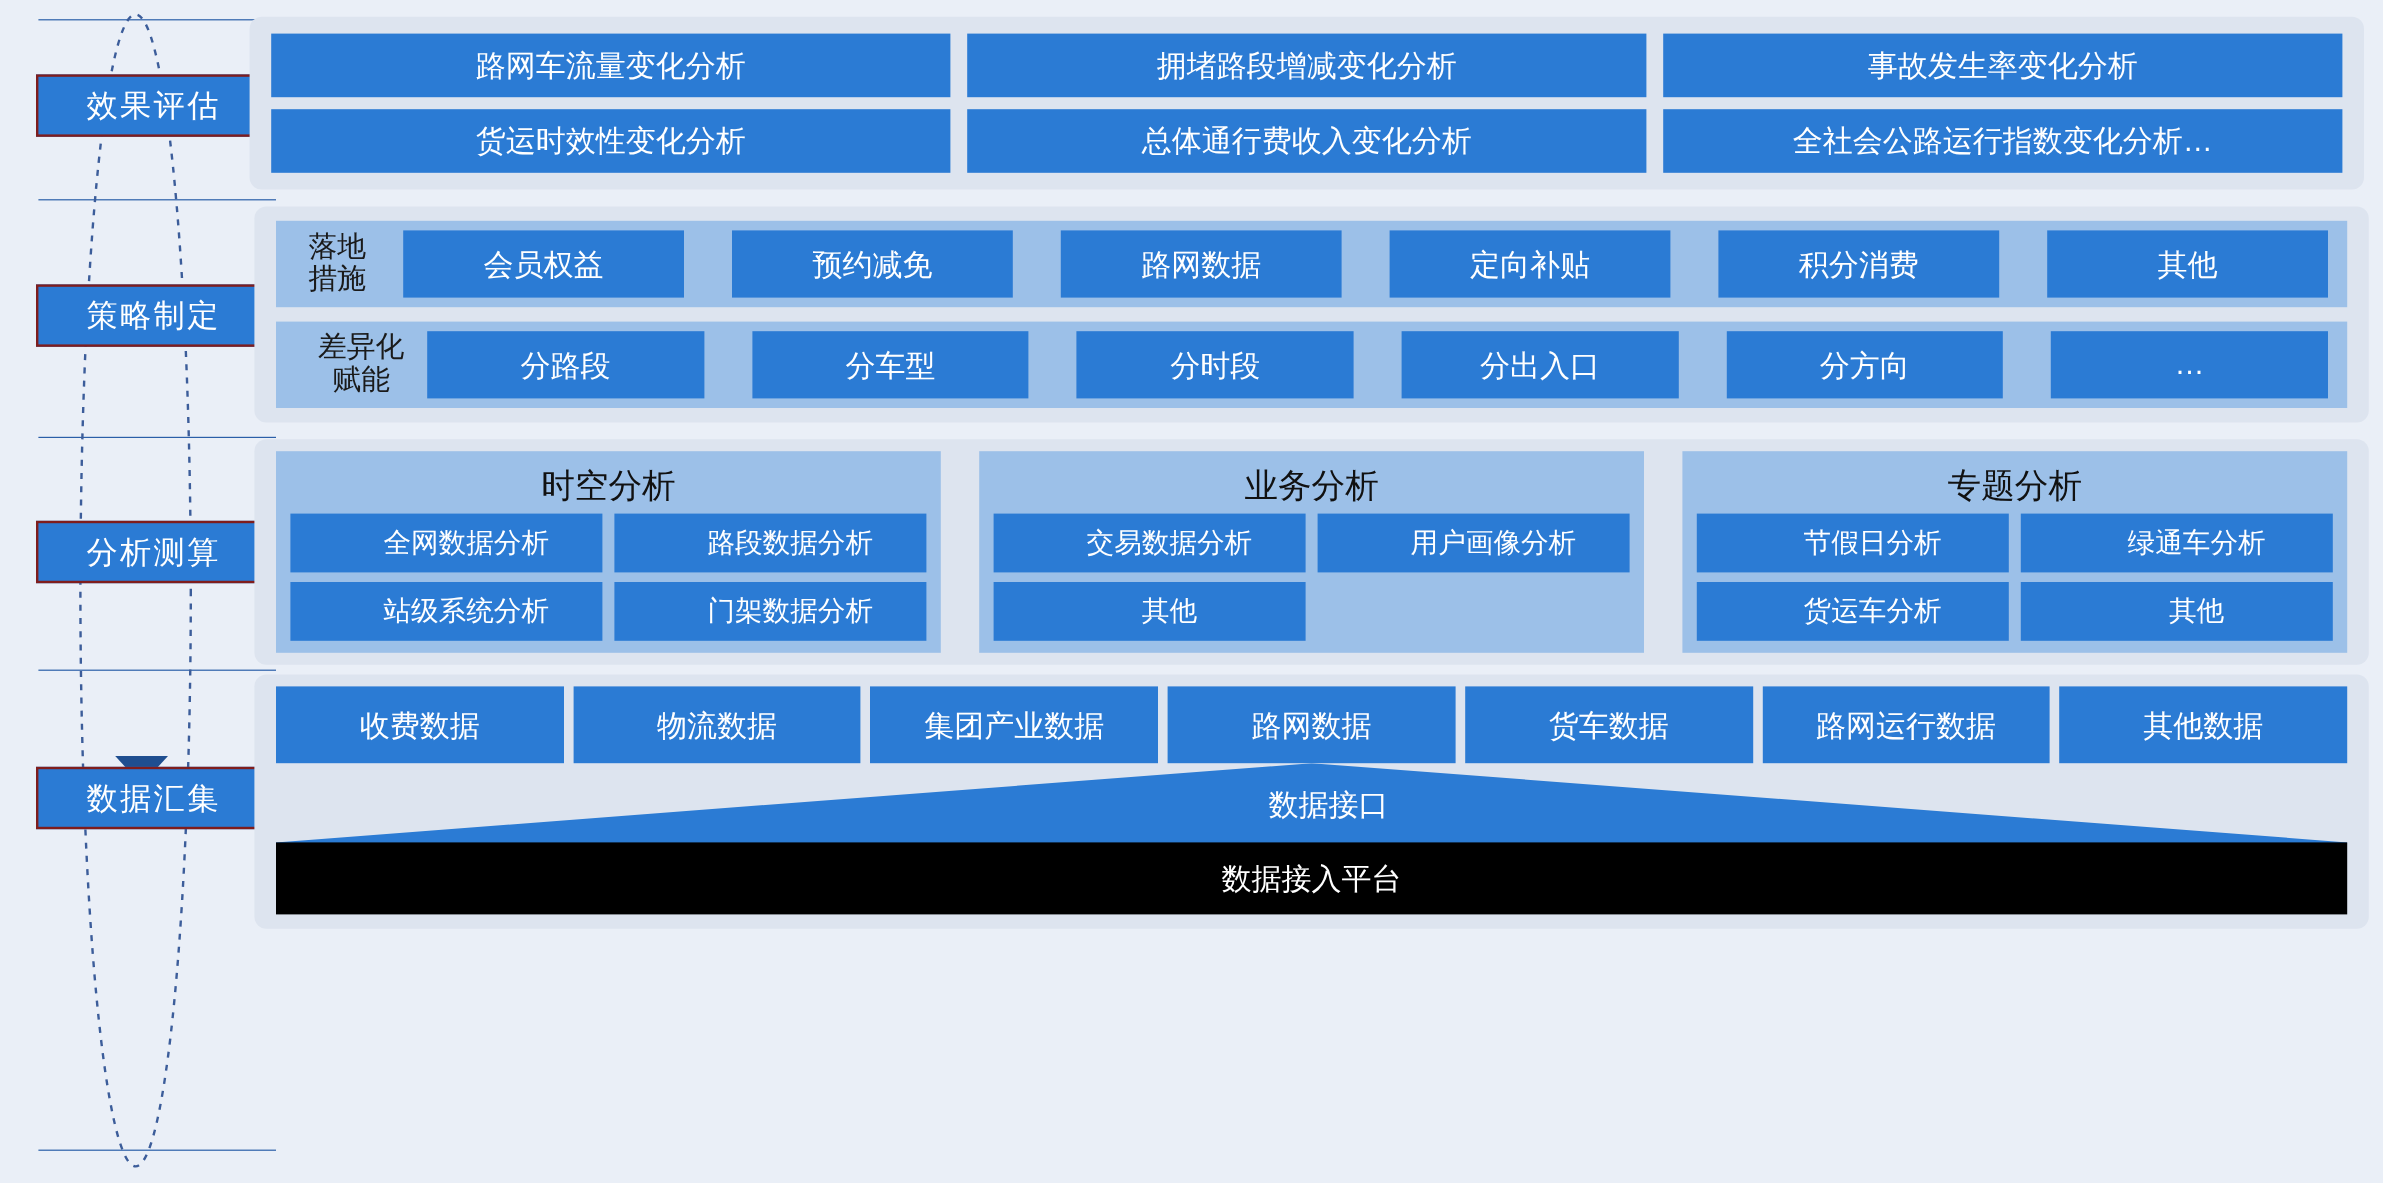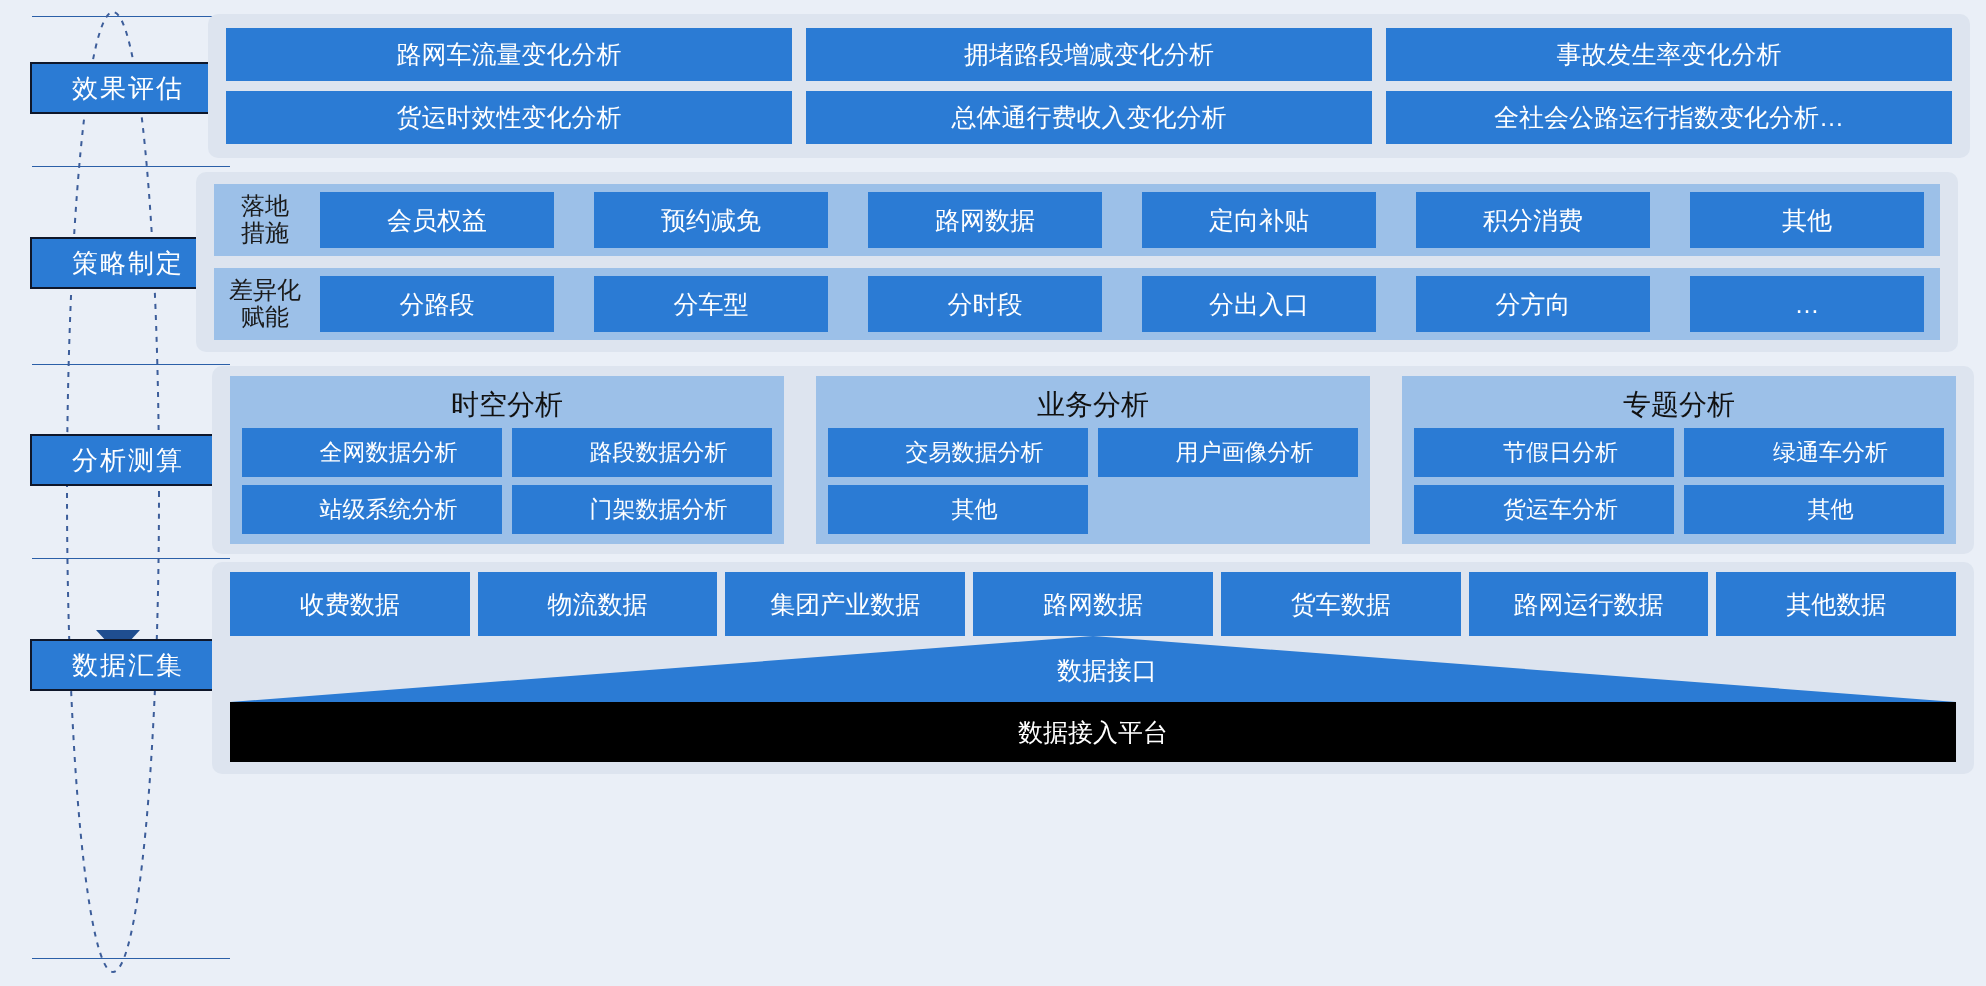--- a/index.html
+++ b/index.html
@@ -9,21 +9,21 @@
     font-family:"Liberation Sans","DejaVu Sans",sans-serif;
     overflow:hidden;
   }
   .page{position:relative;width:1986px;height:986px;}
 
   
   .rail{position:absolute;left:0;top:0;width:245px;height:986px;}
   .rail-line{position:absolute;left:32px;width:198px;height:0;border-top:1px solid #2b5fa8;}
   .stage{
     position:absolute;left:30px;width:196px;height:52px;
-    background:#2b7bd4;border:2px solid #0f172a;
+    background:#2b7bd4;border:2px solid #7f1d1d;
     color:#ffffff;font-size:26px;letter-spacing:2px;
     display:flex;align-items:center;justify-content:center;
     box-sizing:border-box;
   }
   .loop{position:absolute;left:0;top:0;width:245px;height:986px;pointer-events:none;}
 
   
   .panel{
     position:absolute;
     background:#dde4ef;
@@ -39,27 +39,27 @@
   }
 
   
   #panel-effect{left:208px;top:14px;width:1762px;height:144px;}
   .eff-grid{position:absolute;left:18px;top:14px;width:1726px;height:116px;
             display:grid;grid-template-columns:repeat(3,1fr);grid-template-rows:repeat(2,1fr);
             gap:10px 14px;}
   .eff-grid .tile{font-size:25px;}
 
   
-  #panel-strategy{left:196px;top:172px;width:1762px;height:180px;}
+  #panel-strategy{left:212px;top:172px;width:1762px;height:180px;}
   .strat-band{
     position:absolute;left:18px;width:1726px;height:72px;
     background:#9cc0e8;display:flex;align-items:center;box-sizing:border-box;
   }
   #band-measure{top:12px;}
-  #band-diff{top:96px;}
+  #band-diff{top:96px;padding-left:20px;}
   .strat-label{
     width:98px;flex:none;text-align:center;color:#1a1a1a;font-size:24px;
     line-height:1.12;padding-left:4px;box-sizing:border-box;
   }
   .strat-cells{flex:1;display:grid;grid-template-columns:repeat(6,1fr);gap:0 40px;padding:0 16px 0 8px;box-sizing:border-box;}
   .strat-cells .tile{height:56px;font-size:25px;}
 
   
   #panel-analysis{left:212px;top:366px;width:1762px;height:188px;}
   .ana-cols{position:absolute;left:18px;top:10px;width:1726px;height:168px;

